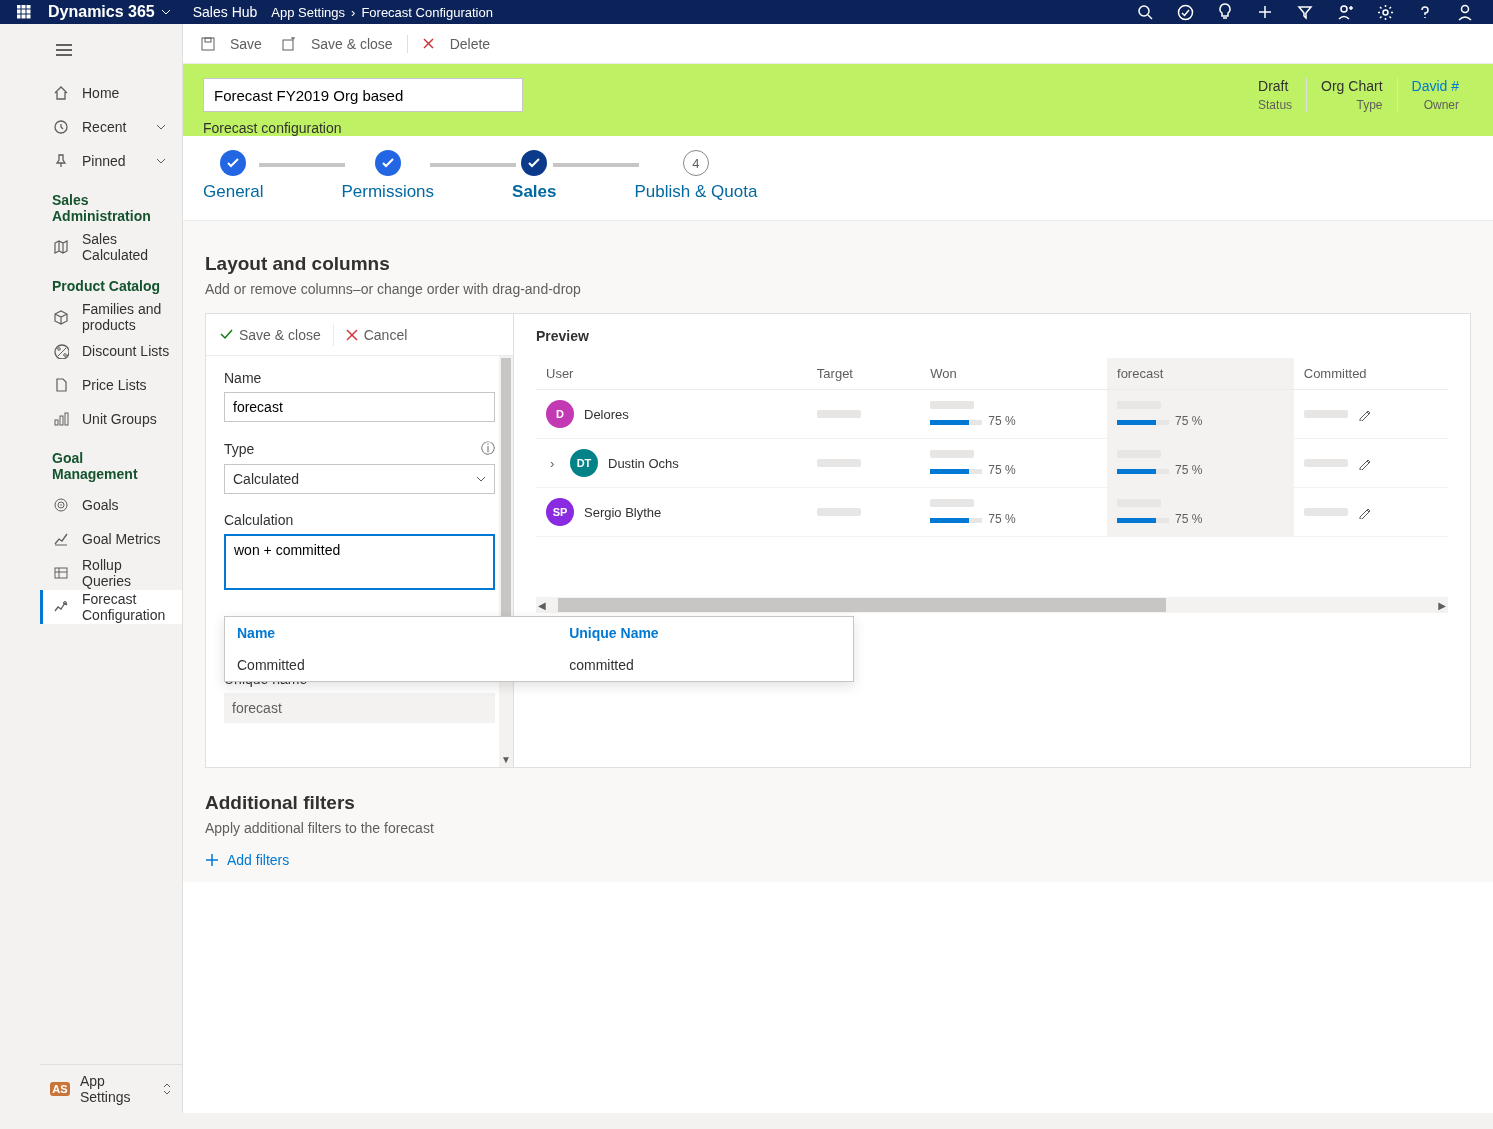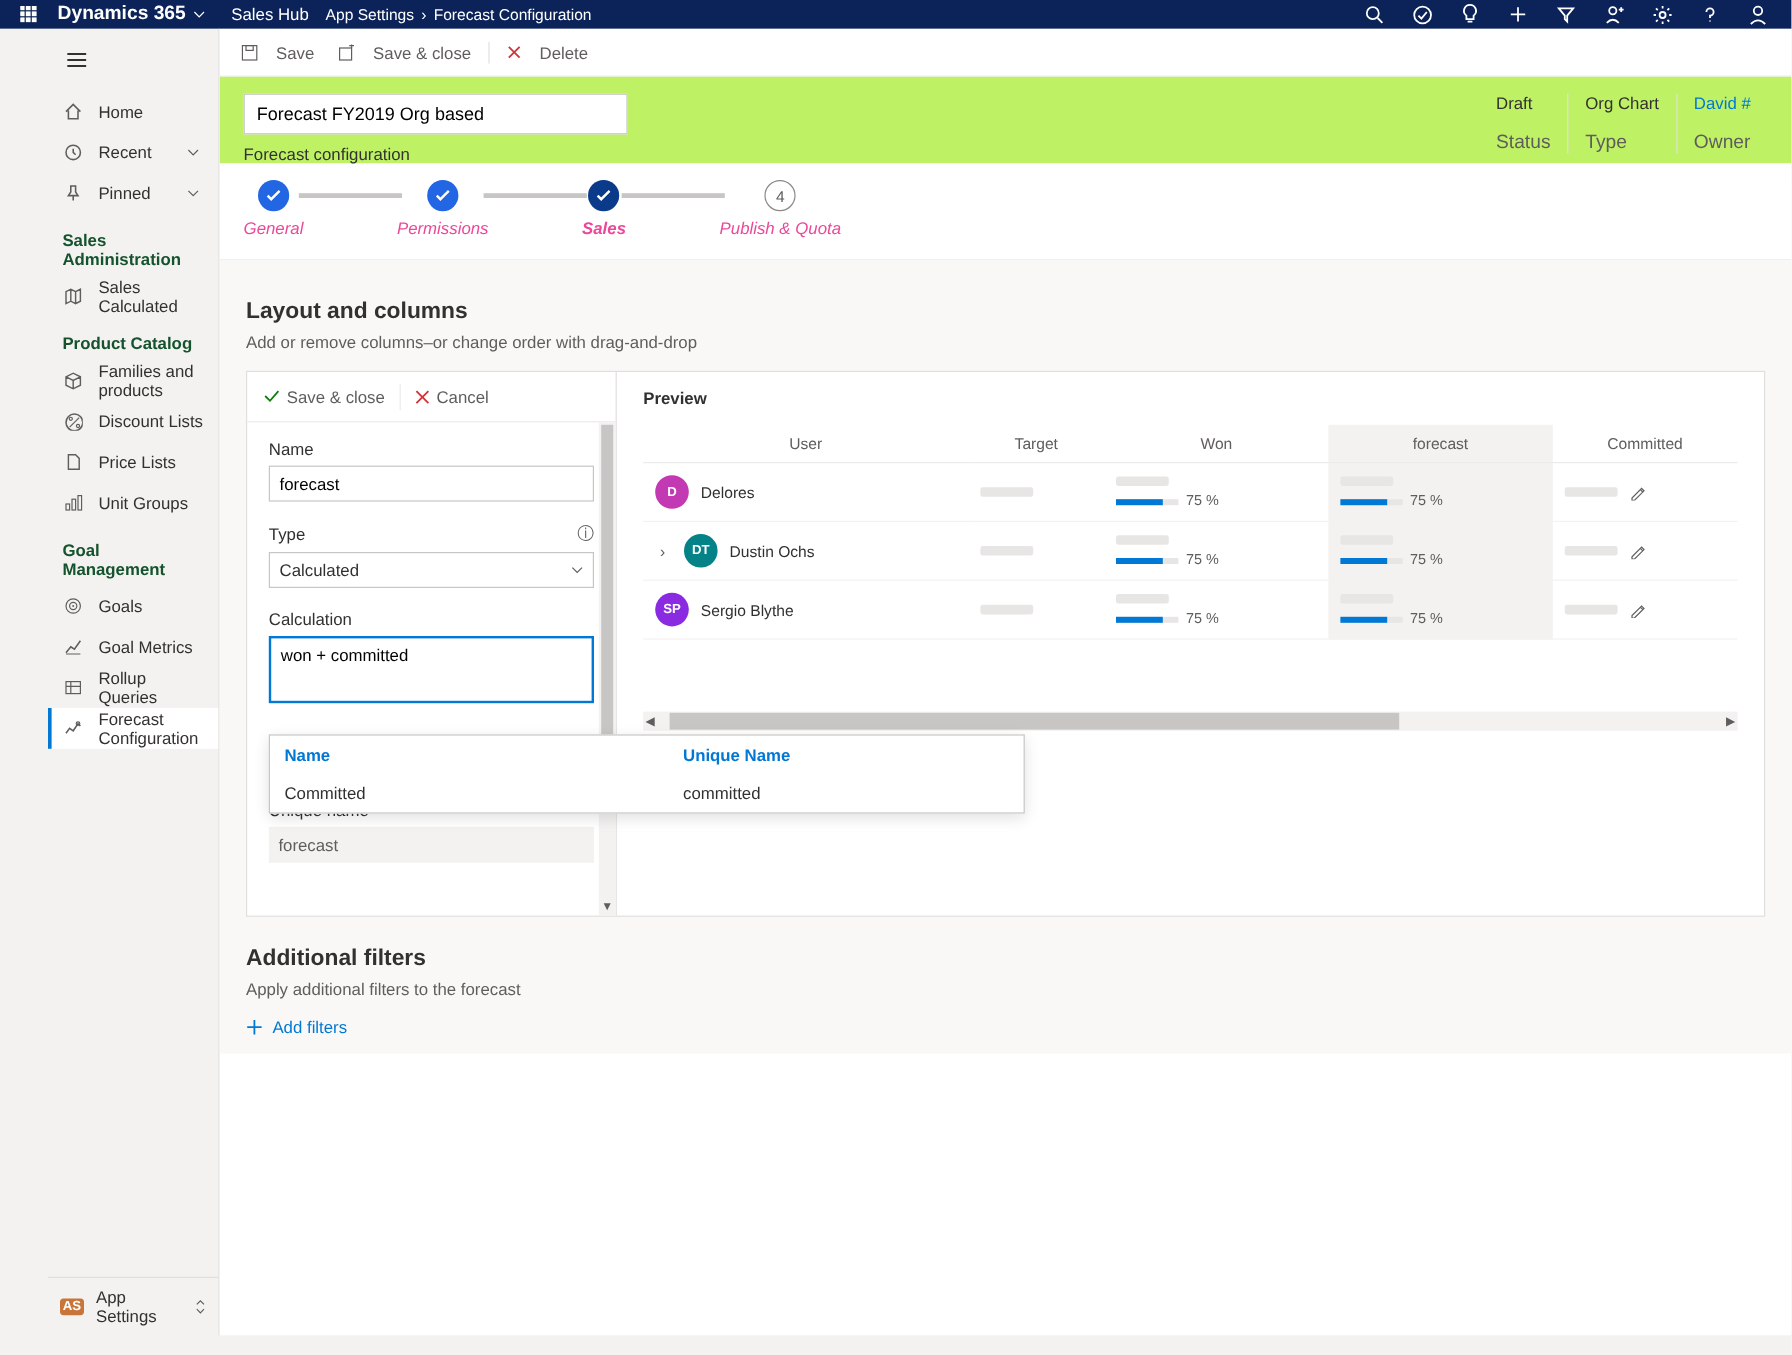--- a/index.html
+++ b/index.html
@@ -37,30 +37,30 @@
   .cmd-item.danger svg { stroke: #d13438; }
   .cmd-sep { width: 1px; height: 18px; background: #e1dfdd; }
 
   .page-body { padding: 14px 22px; background: #f9f8f7;}
   .record-header { display: flex; align-items: flex-start; background:#bef264; padding:14px 20px 0;}
   .title-input { width: 320px; height: 34px; border: 1px solid #c8c6c4; padding: 0 10px; font-size: 15px; }
   .meta-col { border-left: 1px solid #e1dfdd; padding: 0 14px; }
   .meta-col:first-child { border-left: none; }
   .meta-val { font-size: 14px; color: #323130; }
   .meta-val.link { color: #0078d4; }
-  .meta-lbl { font-size: 16px; color: #605e5c; margin-top: 16px; }
+  .meta-lbl { font-size: 12px; color: #605e5c; margin-top: 4px; text-align: right; }
   .config-label { font-size: 14px; margin-top: 8px; color: #323130; }
 
   .wizard { display: flex; align-items: center; margin-top: 14px; gap: 0;  background:#fff; padding: 0 20px 18px; border-bottom:1px solid #edebe9;}
   .wiz-step { display: flex; flex-direction: column; align-items: center; position: relative; }
   .wiz-circle { width: 26px; height: 26px; border-radius: 50%; display: flex; align-items: center; justify-content: center; color: white; font-size: 13px; }
   .wiz-circle.done { background: #2266e3; }
   .wiz-circle.active { background: #0b3a8b; }
   .wiz-circle.pending { background: white; border: 1px solid #8a8886; color: #605e5c; }
-  .wiz-label { font-size: 14px; margin-top: 6px; color: #ec4899; font-style: italic; }
+  .wiz-label { font-size: 17px; margin-top: 6px; color: #0369a1; }
   .wiz-label.active { font-weight: 600; }
   .wiz-line { height: 4px; background: #c8c6c4; width: 86px; margin: 0 -4px; position: relative; top: -11px; }
 
   .section { margin-top: 24px; }
   .section h2 { font-size: 19px; font-weight: 600; }
   .section .sub { color: #605e5c; margin-top: 6px; font-size: 14px; }
 
   .panels { display: flex; gap: 0; margin-top: 16px; border: 1px solid #e1dfdd; background: white; }
   .edit-panel { width: 308px; border-right: 1px solid #e1dfdd; position: relative; padding-bottom:12px;}
   .edit-toolbar { display: flex; align-items: center; height: 42px; border-bottom: 1px solid #edebe9; padding: 0 10px; gap: 6px; }
@@ -80,21 +80,21 @@
 
   .autocomplete { position: absolute; background: white; border: 1px solid #c8c6c4; box-shadow: 0 4px 12px rgba(0,0,0,0.12); z-index: 100; }
   .ac-head { display: flex; font-weight: 600; color: #0078d4; padding: 8px 12px; }
   .ac-head > div:first-child { flex: 0 0 55%; }
   .ac-row { display: flex; padding: 8px 12px; cursor: pointer; }
   .ac-row > div:first-child { flex: 0 0 55%; }
 
   .preview-panel { flex: 1; padding: 14px 22px; position:relative;}
   .preview-panel h4 { font-weight: 600; font-size: 14px; margin-bottom: 14px; }
   .ptable { width: 100%; border-collapse: collapse; }
-  .ptable th { text-align: center; font-weight: 400; color: #605e5c; font-size: 13px; padding: 8px 10px; border-bottom: 1px solid #edebe9; }
+  .ptable th { text-align: left; font-weight: 400; color: #605e5c; font-size: 13px; padding: 8px 10px; border-bottom: 1px solid #edebe9; }
   .ptable th.hl, .ptable td.hl { background: #f3f2f1; }
   .ptable td { padding: 10px 10px; font-size: 13px; border-bottom: 1px solid #f3f2f1; vertical-align: middle; }
   .ucell { display: flex; align-items: center; gap: 10px; }
   .ucell.indent { padding-left: 24px; position:relative;}
   .ucell.indent .chev-r{position:absolute; left:4px; color:#605e5c;}
   .avatar { width: 28px; height: 28px; border-radius: 50%; color: white; font-size: 11px; display: flex; align-items: center; justify-content: center; font-weight: 600; }
   .skel { background: #e8e6e4; height: 8px; border-radius: 2px; width: 44px; }
   .prog { background: #e8e6e4; width: 52px; height: 5px; display: inline-block; margin-right: 6px; position: relative; }
   .prog::after { content: ''; position: absolute; left: 0; top: 0; bottom: 0; width: 75%; background: #0078d4; }
   .pct { font-size: 12px; color: #605e5c; }

